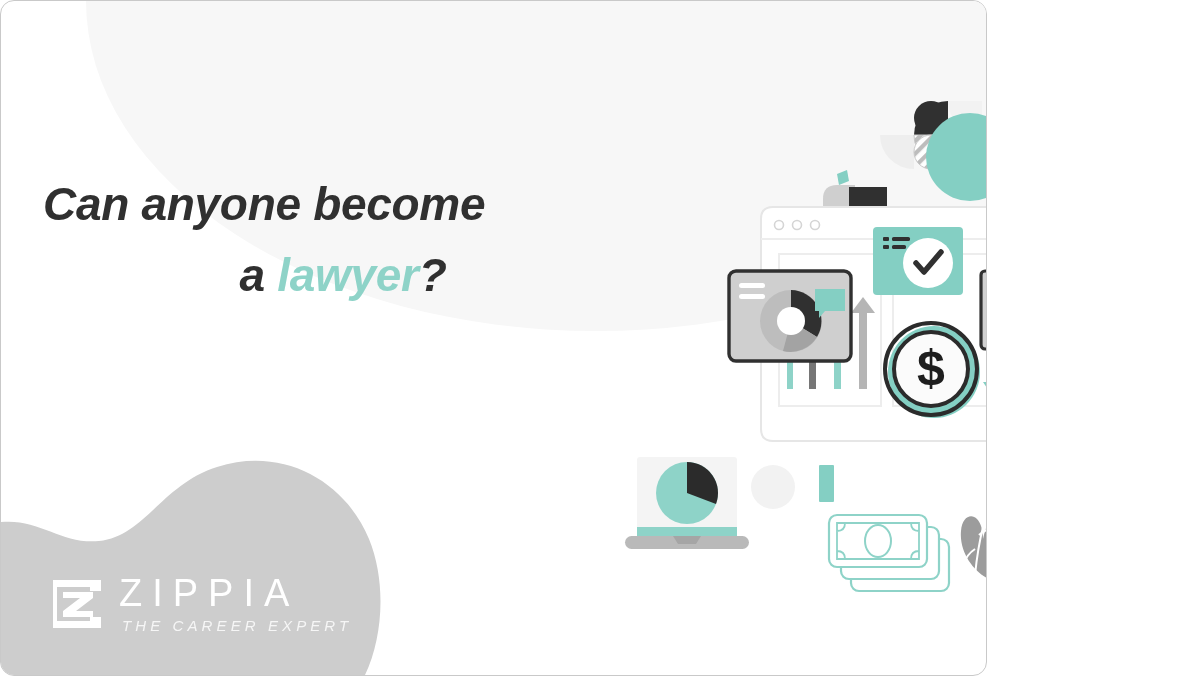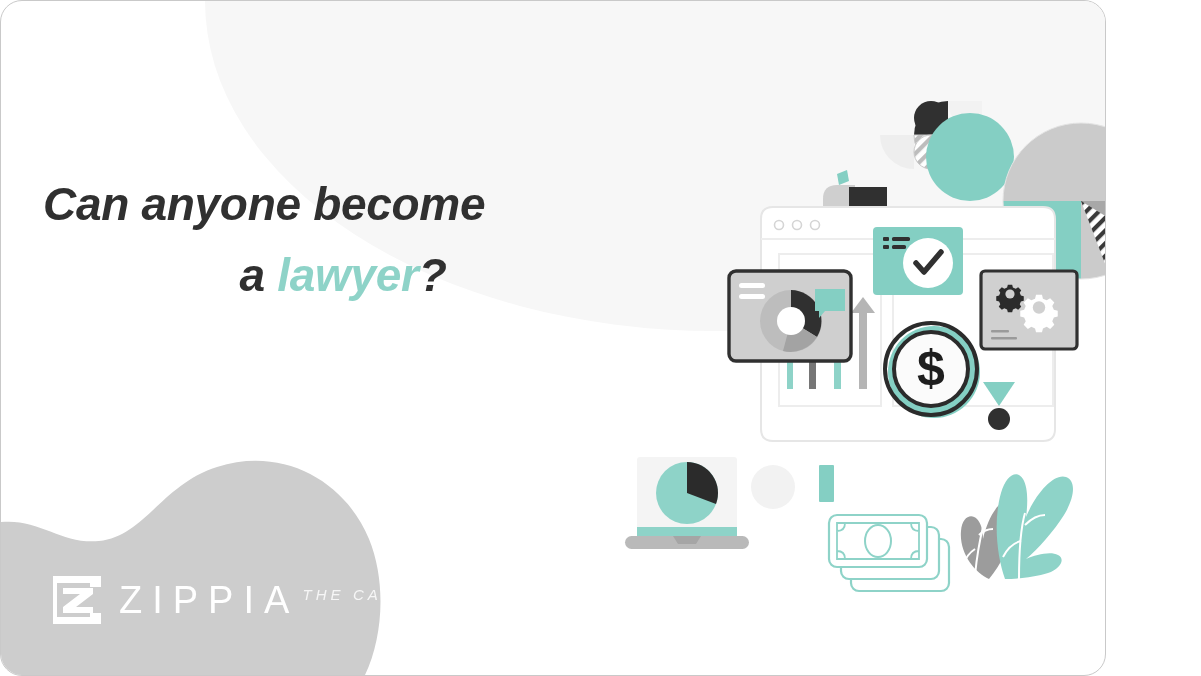--- a/index.html
+++ b/index.html
@@ -2,24 +2,24 @@
 <html><head>
 <meta charset="utf-8">
 <style>
   html,body{margin:0;padding:0;background:#ffffff;}
   body{
     font-family:"Liberation Sans", sans-serif;
     width:1201px;height:676px;overflow:hidden;
   }
   #stage{
     position:relative;
-    width:1106px;height:676px;
+    width:987px;height:676px;
     background:#ffffff;
     border:1px solid #c9c9c9;
-    border-radius:22px;
+    border-radius:14px;
     box-sizing:border-box;
     overflow:hidden;
   }
 
   
   .bg-curve{
     position:absolute;
     right:-120px;top:-330px;
     width:1020px;height:660px;
     background:#f7f7f7;
@@ -48,21 +48,21 @@
   .headline .accent{color:#8ed3c8;}
   .headline .l2{display:block;text-align:center;}
 
   
   .logo-wrap{
     position:absolute;
     left:50px;top:573px;
     display:flex;align-items:center;gap:16px;
   }
   .logo-mark{width:52px;height:52px;}
-  .logo-txt{display:flex;flex-direction:row;}
+  .logo-txt{display:flex;flex-direction:column;}
   .logo-name{
     font-size:38px;font-weight:400;color:#ffffff;
     letter-spacing:10px;line-height:1;
   }
   .logo-tag{
     font-size:15px;color:#ffffff;opacity:.82;
     letter-spacing:4.1px;margin-top:5px;margin-left:3px;font-style:italic;
   }
 
   

